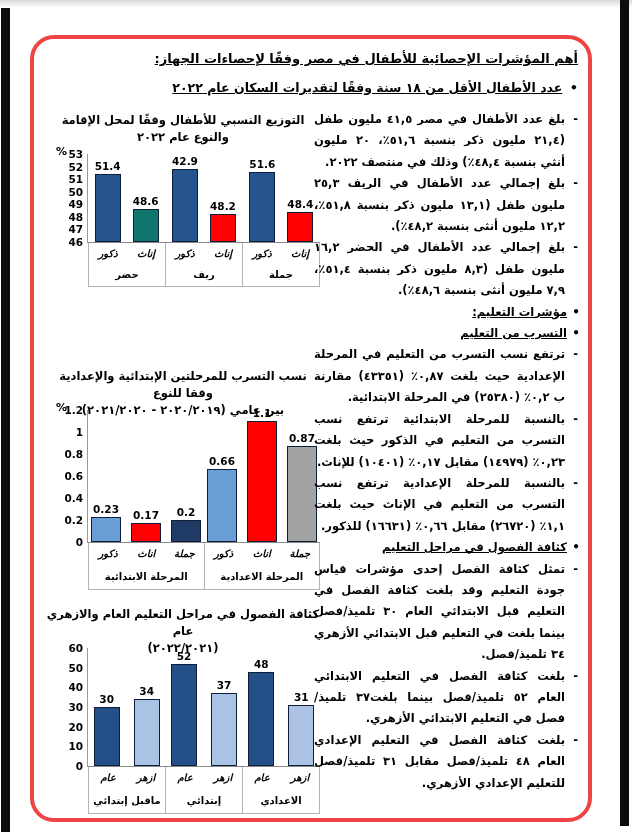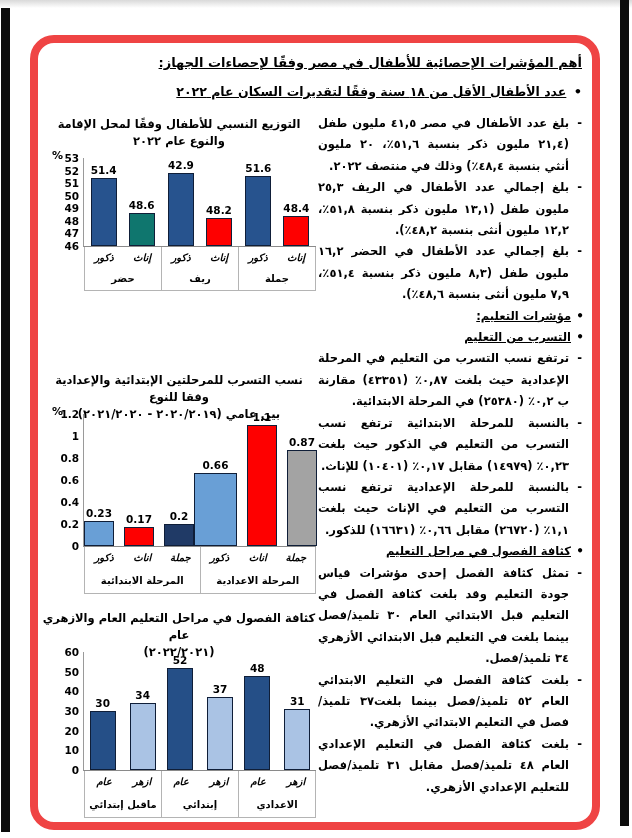--- a/index.html
+++ b/index.html
@@ -9,32 +9,32 @@
     font-family:"DejaVu Sans", sans-serif;
     color:#000;
   }
   .top-fade{position:absolute;left:0;top:0;width:632px;height:8px;
     background:linear-gradient(#d9d9d9,#ffffff);}
   .scan-left{position:absolute;left:1px;top:8px;width:9px;height:824px;background:#0c0c0c;}
   .scan-right{position:absolute;left:620px;top:0;width:9px;height:826px;background:#0c0c0c;}
 
   .frame{
     position:absolute;left:30px;top:35px;width:554px;height:779px;
-    border:8px solid #ef4444;border-radius:24px;background:#fff;
+    border:4px solid #ef4444;border-radius:24px;background:#fff;
   }
 
   .hdr{position:absolute;top:11px;right:10px;left:10px;direction:rtl;text-align:right;
        font-size:13px;font-weight:bold;line-height:18px;}
   .hdr .u, .sub .u{text-decoration:underline;}
   .sub{position:absolute;top:40px;right:10px;left:10px;direction:rtl;text-align:right;
        font-size:12.5px;font-weight:bold;line-height:18px;}
   .blt{font-size:13px;margin-left:3px;}
 
   
-  .chart{position:absolute;left:4px;width:274px;direction:rtl;}
+  .chart{position:absolute;left:12px;width:274px;direction:rtl;}
   .chart.c0{top:73px;}
   .chart.c1{top:329px;}
   .chart.c2{top:567px;}
   .ctitle{height:34px;font-size:11.5px;font-weight:bold;text-align:center;line-height:17px;direction:rtl;}
   .unit{position:absolute;left:10px;top:33px;font-size:11px;font-weight:bold;direction:ltr;}
   .plot{position:relative;margin-left:38px;margin-top:8px;width:232px;
         border-left:1px solid #9a9a9a;border-bottom:1px solid #8a8a8a;direction:ltr;}
   .tick{position:absolute;right:100%;margin-right:5px;width:30px;text-align:right;
         font-size:10.5px;font-weight:bold;line-height:14px;}
   .bars{position:absolute;left:0;right:0;top:0;bottom:0;display:flex;}
@@ -163,21 +163,21 @@
               <div class="blabel">0.23</div>
             </div>
             <div class="bar" style="width: 30px; height: 19px; background: rgb(254, 0, 0);">
               <div class="blabel">0.17</div>
             </div>
             <div class="bar" style="width: 30px; height: 22px; background: rgb(32, 58, 102);">
               <div class="blabel">0.2</div>
             </div>
           </div>
           <div class="bargroup" style="gap: 10px;">
-            <div class="bar" style="width: 43px; height: 73px; background: rgb(105, 159, 214);">
+            <div class="bar" style="width: 30px; height: 73px; background: rgb(105, 159, 214);">
               <div class="blabel">0.66</div>
             </div>
             <div class="bar" style="width: 30px; height: 121px; background: rgb(254, 0, 0);">
               <div class="blabel">1.1</div>
             </div>
             <div class="bar" style="width: 30px; height: 96px; background: #a3a3a3;">
               <div class="blabel">0.87</div>
             </div>
           </div>
         </div>

